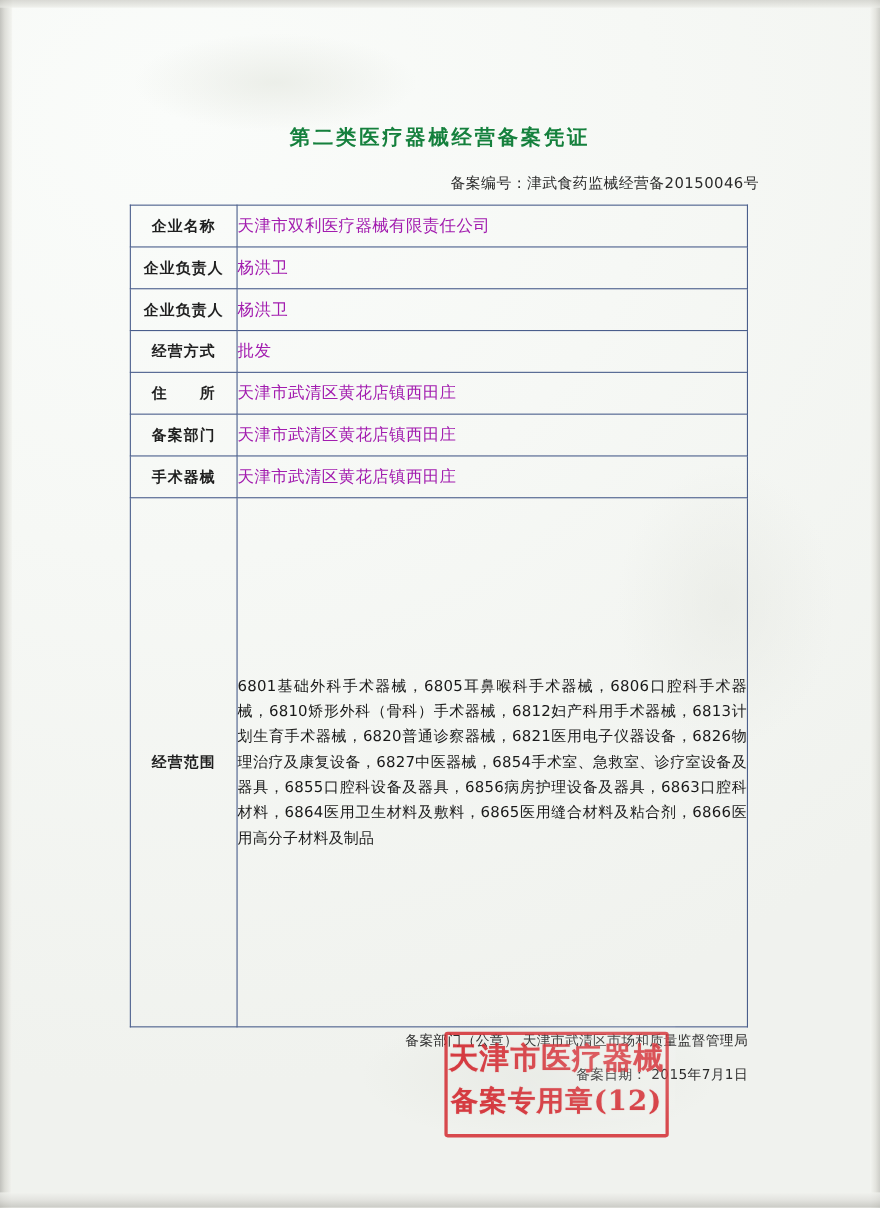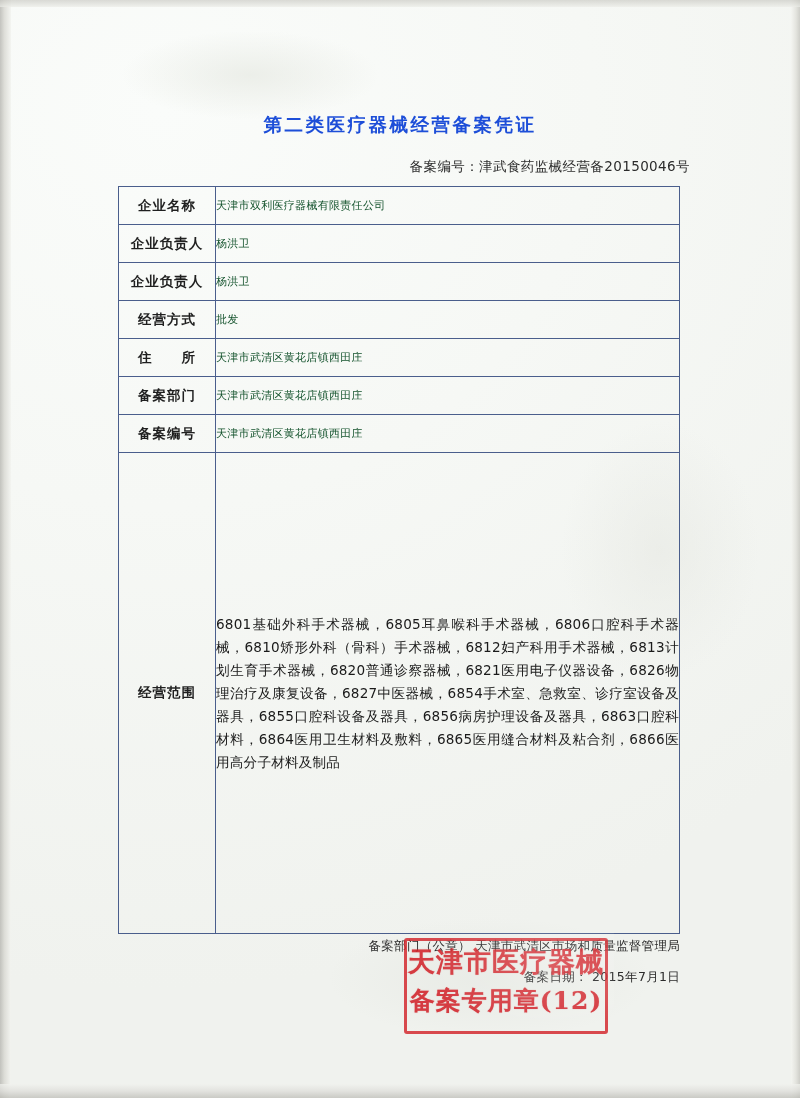--- a/index.html
+++ b/index.html
@@ -67,21 +67,21 @@
   .doc-title {
     position: absolute;
     top: 112px;
     left: 0;
     width: 800px;
     text-align: center;
     font-family: "DejaVu Serif", "Liberation Serif", serif;
     font-size: 18.5px;
     font-weight: bold;
     letter-spacing: 2.5px;
-    color: #1d4ed8;
+    color: #15803d;
   }
 
   .record-no {
     position: absolute;
     top: 158px;
     left: 130px;
     width: 560px;
     text-align: right;
     font-family: "DejaVu Sans", "Liberation Sans", sans-serif;
     font-size: 13.5px;
@@ -108,22 +108,22 @@
     font-size: 13.5px;
     font-weight: bold;
     color: #1f1f1f;
     font-family: "DejaVu Sans", "Liberation Sans", sans-serif;
     letter-spacing: 1px;
     padding: 0 4px;
     margin-left: 28px;
   }
   td.value {
     padding: 6px 8px 6px 10px;
-    font-size: 11px;
-    color: #14532d;
+    font-size: 15px;
+    color: #a21caf;
     letter-spacing: .3px;
   }
   tr.row-line td { height: 37px; }
 
   td.scope-label {
     vertical-align: middle;
     text-align: center;
   }
   td.scope-value {
     vertical-align: top;
@@ -240,21 +240,21 @@
       </tr>
       <tr class="row-line">
         <td class="label">住　　所</td>
         <td class="value">天津市武清区黄花店镇西田庄</td>
       </tr>
       <tr class="row-line">
         <td class="label">备案部门</td>
         <td class="value">天津市武清区黄花店镇西田庄</td>
       </tr>
       <tr class="row-line">
-        <td class="label">备案编号</td>
+        <td class="label">手术器械</td>
         <td class="value">天津市武清区黄花店镇西田庄</td>
       </tr>
       <tr>
         <td class="label scope-label">经营范围</td>
         <td class="scope-value">
           <div class="scope-text">6801基础外科手术器械，6805耳鼻喉科手术器械，6806口腔科手术器械，6810矫形外科（骨科）手术器械，6812妇产科用手术器械，6813计划生育手术器械，6820普通诊察器械，6821医用电子仪器设备，6826物理治疗及康复设备，6827中医器械，6854手术室、急救室、诊疗室设备及器具，6855口腔科设备及器具，6856病房护理设备及器具，6863口腔科材料，6864医用卫生材料及敷料，6865医用缝合材料及粘合剂，6866医用高分子材料及制品</div>
         </td>
       </tr>
     </tbody>
   </table>

